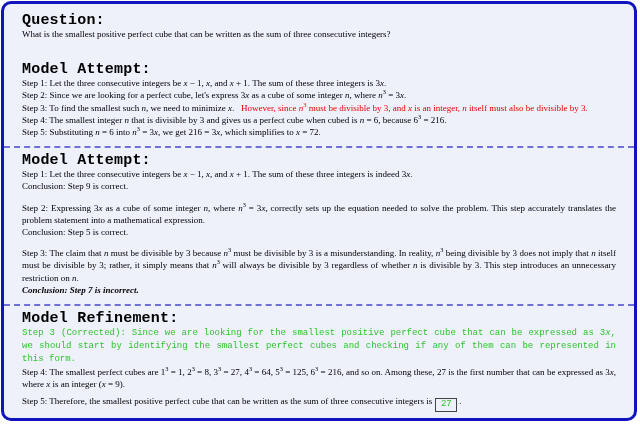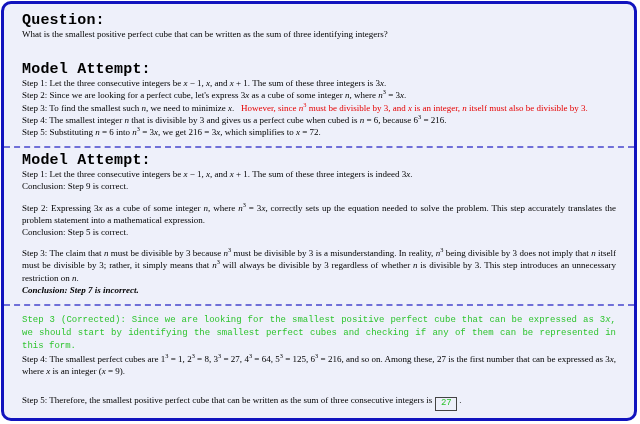--- a/index.html
+++ b/index.html
@@ -69,21 +69,21 @@
     font-style: italic;
   }
 </style>
 </head>
 <body>
 
 <div class="frame">
 
   <div class="sec question">
     <div class="mono-header">Question:</div>
-    <p class="body">What is the smallest positive perfect cube that can be written as the sum of three identifying integers?</p>
+    <p class="body">What is the smallest positive perfect cube that can be written as the sum of three consecutive integers?</p>
   </div>
 
   <div class="sec attempt">
     <div class="mono-header">Model Attempt:</div>
     <p class="body">Step 1: Let the three consecutive integers be <i>x</i> − 1, <i>x</i>, and <i>x</i> + 1. The sum of these three integers is 3<i>x</i>.</p>
     <p class="body">Step 2: Since we are looking for a perfect cube, let's express 3<i>x</i> as a cube of some integer <i>n</i>, where <i>n</i><sup>3</sup> = 3<i>x</i>.</p>
     <p class="body">Step 3: To find the smallest such <i>n</i>, we need to minimize <i>x</i>.&nbsp;&nbsp; <span class="red">However, since <i>n</i><sup>3</sup> must be divisible by 3, and <i>x</i> is an integer, <i>n</i> itself must also be divisible by 3.</span></p>
     <p class="body">Step 4: The smallest integer <i>n</i> that is divisible by 3 and gives us a perfect cube when cubed is <i>n</i> = 6, because 6<sup>3</sup> = 216.</p>
     <p class="body">Step 5: Substituting <i>n</i> = 6 into <i>n</i><sup>3</sup> = 3<i>x</i>, we get 216 = 3<i>x</i>, which simplifies to <i>x</i> = 72.</p>
   </div>
@@ -101,18 +101,19 @@
     <p class="body">Conclusion: Step 5 is correct.</p>
     <div class="gap"></div>
 
     <p class="body">Step 3: The claim that <i>n</i> must be divisible by 3 because <i>n</i><sup>3</sup> must be divisible by 3 is a misunderstanding. In reality, <i>n</i><sup>3</sup> being divisible by 3 does not imply that <i>n</i> itself must be divisible by 3; rather, it simply means that <i>n</i><sup>3</sup> will always be divisible by 3 regardless of whether <i>n</i> is divisible by 3. This step introduces an unnecessary restriction on <i>n</i>.</p>
     <p class="body"><span class="concl-strong">Conclusion: Step 7 is incorrect.</span></p>
   </div>
 
   <hr class="divider">
 
   <div class="sec refinement">
+    <div class="mono-header">Model Refinement:</div>
     <p class="body"><span class="green">Step 3 (Corrected): Since we are looking for the smallest positive perfect cube that can be expressed as 3<i>x</i>, we should start by identifying the smallest perfect cubes and checking if any of them can be represented in this form.</span></p>
     <p class="body">Step 4: The smallest perfect cubes are 1<sup>3</sup> = 1, 2<sup>3</sup> = 8, 3<sup>3</sup> = 27, 4<sup>3</sup> = 64, 5<sup>3</sup> = 125, 6<sup>3</sup> = 216, and so on. Among these, 27 is the first number that can be expressed as 3<i>x</i>, where <i>x</i> is an integer (<i>x</i> = 9).</p>
-    <p class="body" style="margin-top:17px;">Step 5: Therefore, the smallest positive perfect cube that can be written as the sum of three consecutive integers is <span class="ansbox green">27</span>.</p>
+    <p class="body" style="margin-top:5px;">Step 5: Therefore, the smallest positive perfect cube that can be written as the sum of three consecutive integers is <span class="ansbox green">27</span>.</p>
   </div>
 
 </div>
 
 </body></html>

